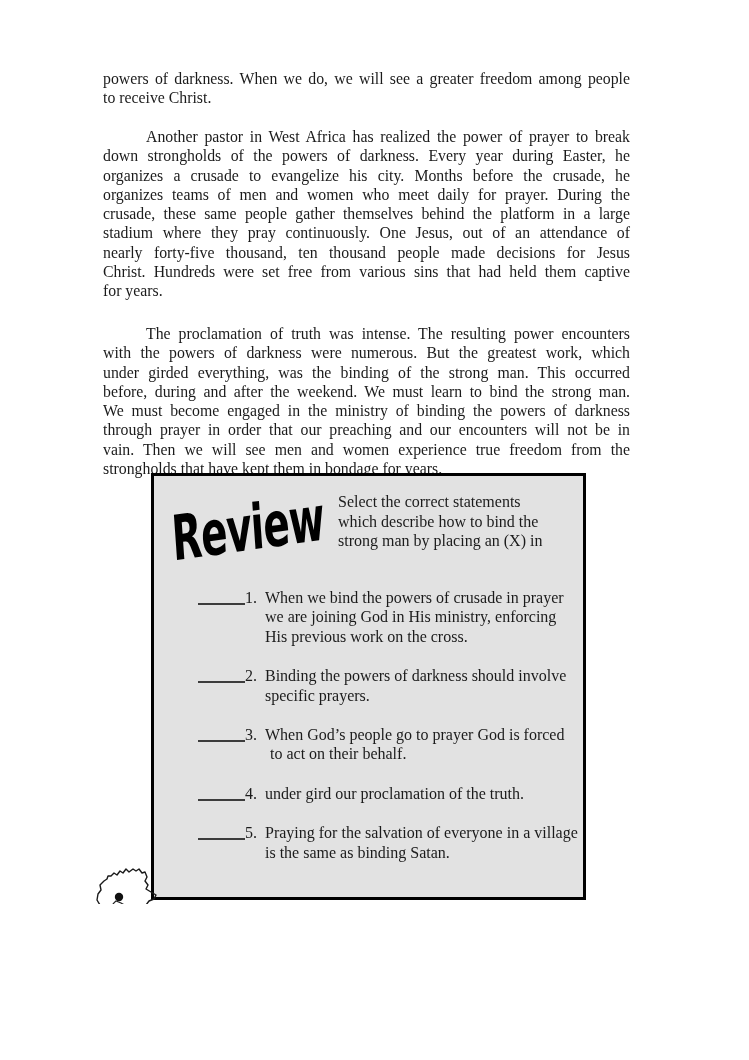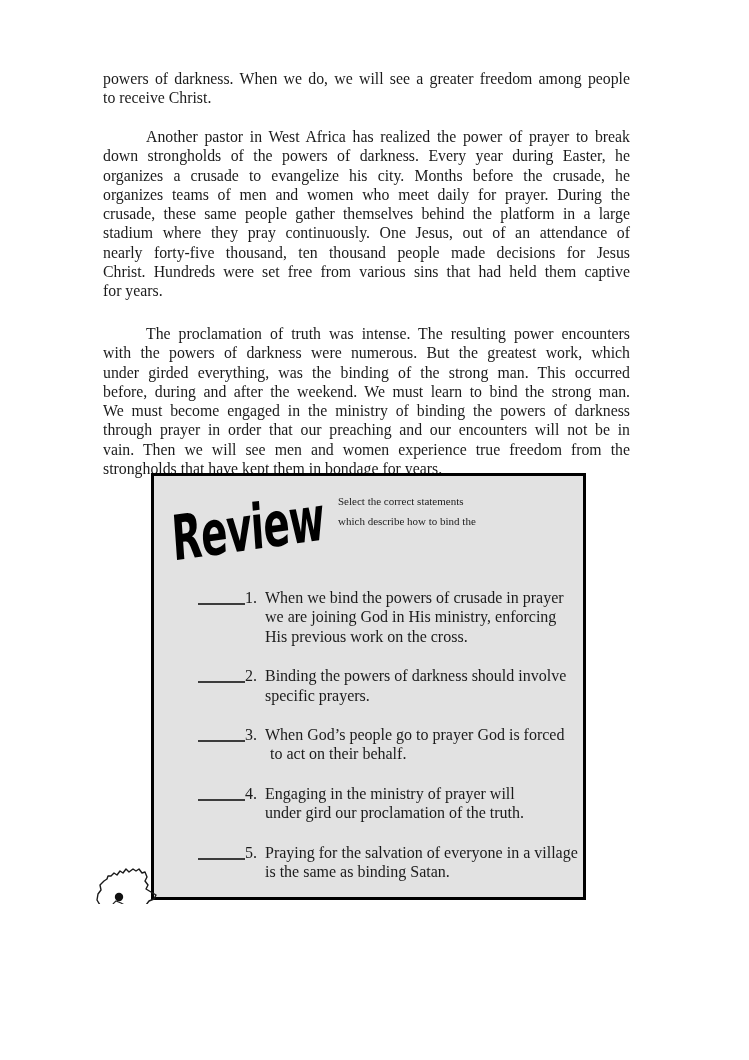--- a/index.html
+++ b/index.html
@@ -22,21 +22,21 @@
   }
   .review-header{display:flex;margin:16px 6px 0 12px;}
   .review-logo{width:172px;flex:none;}
   .review-logo span{
     display:inline-block;margin:20px 0 0 6px;
     font-family:"DejaVu Sans","Liberation Sans",sans-serif;
     font-weight:bold;font-size:46px;color:#000;letter-spacing:-1px;
     transform:rotate(-8deg) skewX(-4deg) scale(0.85,1.35);
     transform-origin:0 50%;white-space:nowrap;
   }
-  .review-instructions{width:240px;font-size:11px;line-height:19.5px;}
+  .review-instructions{width:240px;font-size:16px;line-height:19.5px;}
   .review-instructions div{white-space:nowrap;}
   .review-items{margin-top:22px;font-size:16px;line-height:19.4px;}
   .review-item{display:flex;margin:0 0 20px 44px;}
   .item-blank{flex:none;width:47px;height:15px;border-bottom:2px solid #3c3c3c;}
   .item-num{flex:none;width:20px;}
   .item-lines div{white-space:nowrap;}
   .review-item.item-3 .item-lines div:nth-child(2){padding-left:5px;}
   
   .footer-rule{position:absolute;left:138px;top:909px;width:489px;height:2px;background:#828282;}
   .page-number{position:absolute;left:0;top:913px;width:736px;text-align:center;font-size:15px;color:#14532d;}
@@ -76,20 +76,21 @@
   </div>
 
   <div class="review-box">
     <div class="review-header">
       <div class="review-logo">
         <span>Review</span>
       </div>
       <div class="review-instructions">
         <div>Select the correct statements</div>
         <div>which describe how to bind the</div>
+        <div>strong man by placing an (X) in</div>
       </div>
     </div>
 
     <div class="review-items">
 
       <div class="review-item item-1">
         <span class="item-blank"></span>
         <span class="item-num">1.</span>
         <span class="item-lines">
           <div>When we bind the powers of crusade in prayer</div>
@@ -113,21 +114,20 @@
         <span class="item-lines">
           <div>When God’s people go to prayer God is forced</div>
           <div>to act on their behalf.</div>
         </span>
       </div>
 
       <div class="review-item item-4">
         <span class="item-blank"></span>
         <span class="item-num">4.</span>
         <span class="item-lines">
-          <div>Engaging in the ministry of prayer will</div>
           <div>under gird our proclamation of the truth.</div>
         </span>
       </div>
 
       <div class="review-item item-5">
         <span class="item-blank"></span>
         <span class="item-num">5.</span>
         <span class="item-lines">
           <div>Praying for the salvation of everyone in a village</div>
           <div>is the same as binding Satan.</div>

